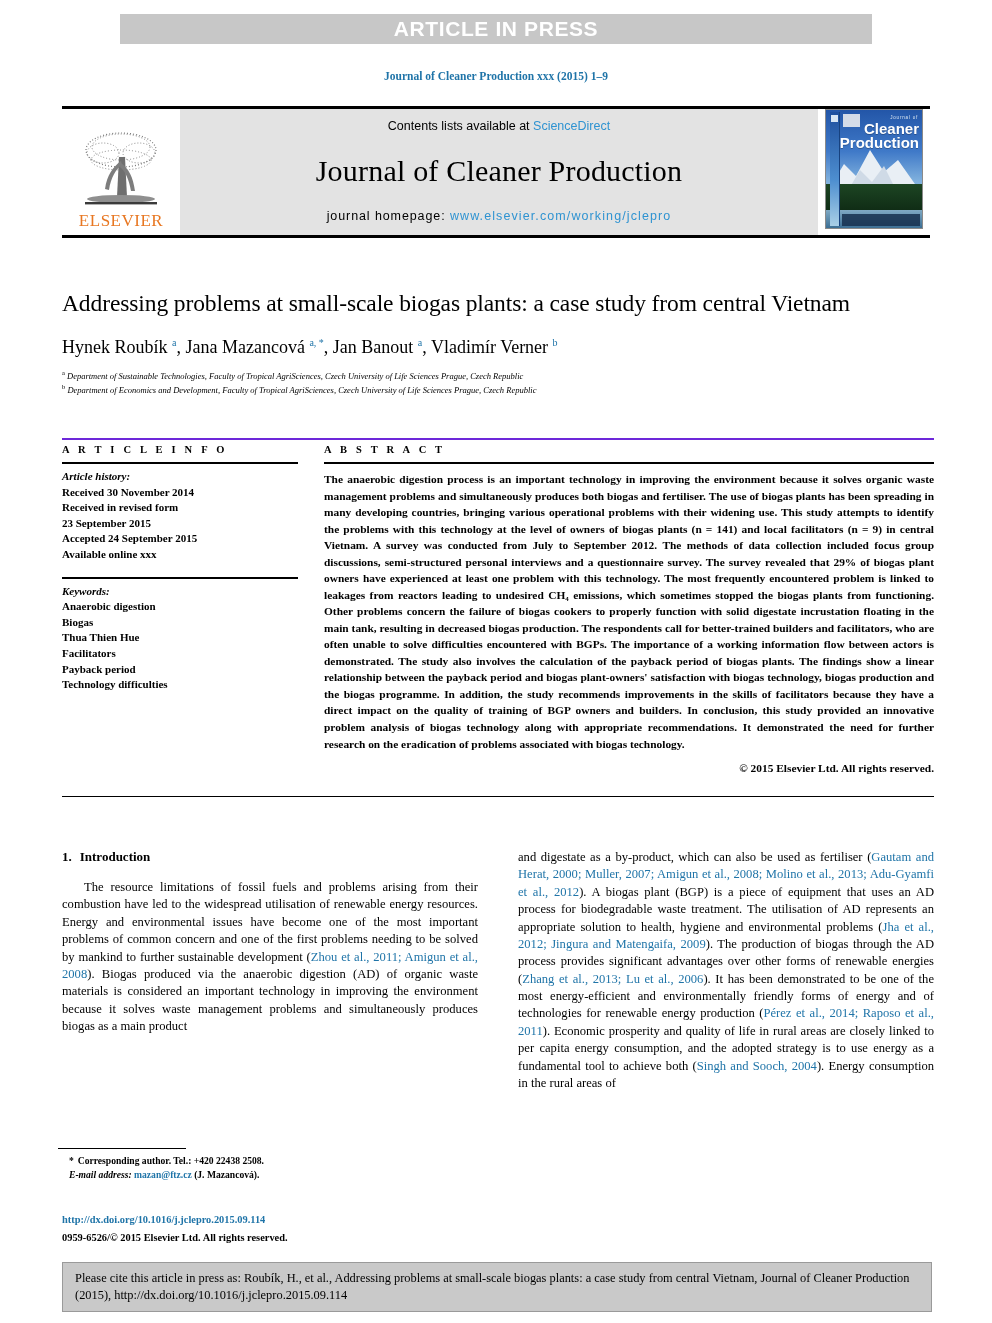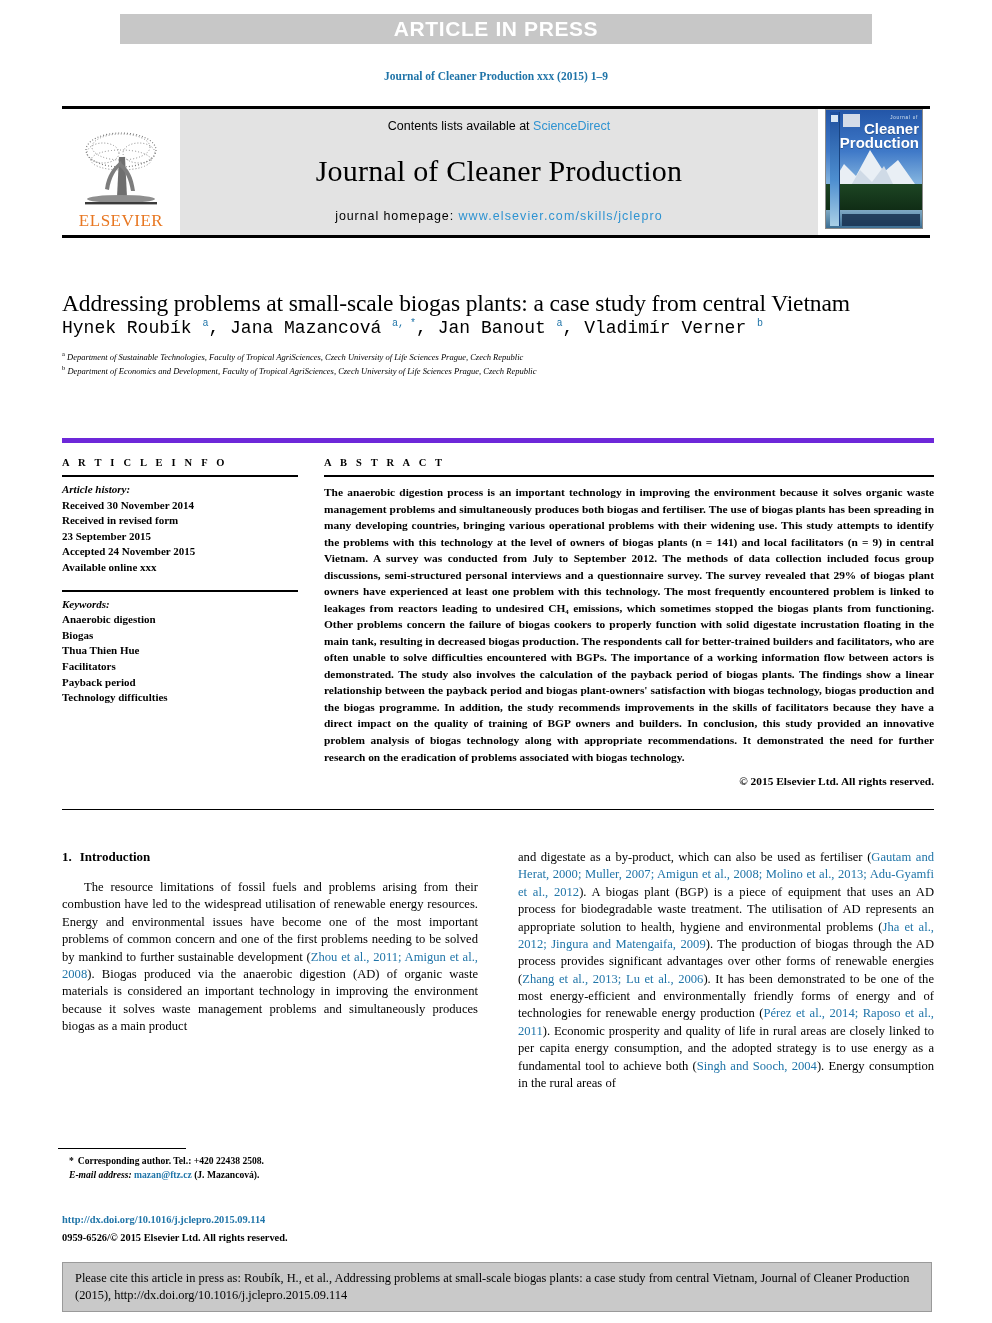--- a/index.html
+++ b/index.html
@@ -184,22 +184,22 @@
   .paper-title {
     font-family: "Liberation Serif", serif;
     font-size: 23.5px;
     line-height: 1.28;
     color: #000;
     margin: 0;
     font-weight: normal;
     letter-spacing: -0.1px;
   }
   .authors {
-    margin-top: 0;
-    font-family: Liberation Mono, monospace;
+    margin-top: 19px;
+    font-family: Liberation Serif, serif;
     font-size: 18px;
     line-height: 1.2;
     color: #000;
   }
   .authors sup { color: #1f74a8; font-size: 10px; vertical-align: super; }
   .affil {
     margin-top: 9px;
     font-family: "Liberation Serif", serif;
     font-style: italic;
     font-size: 8.5px;
@@ -207,22 +207,22 @@
     color: #000;
   }
   .affil sup { font-style: normal; font-size: 6.5px; vertical-align: super; }
 
   
   .info-abstract {
     position: absolute;
     left: 62px;
     top: 438px;
     width: 872px;
-    border-top: 5px solid #6d28d9;
-    padding-top: 14px;
+    border-top: 2px solid #6d28d9;
+    padding-top: 4px;
   }
   .ia-cols { display: flex; gap: 26px; }
   .col-info { width: 236px; flex: 0 0 236px; }
   .col-abs { flex: 1 1 auto; }
   .sec-head {
     font-family: "Liberation Serif", serif;
     font-weight: bold;
     font-size: 10.5px;
     letter-spacing: 3.2px;
     margin-bottom: 7px;
@@ -363,21 +363,21 @@
         </svg>
         <div class="elsevier-word">ELSEVIER</div>
       </div>
 
       <div class="center-cell">
         <div class="contents-line">
           <span>Contents lists available at </span><span class="sd-link">ScienceDirect</span>
         </div>
         <div class="journal-title-big">Journal of Cleaner Production</div>
         <div class="homepage-line">
-          <span>journal homepage: </span><span class="hp-url">www.elsevier.com/skills/jclepro</span>
+          <span>journal homepage: </span><span class="hp-url">www.elsevier.com/working/jclepro</span>
         </div>
       </div>
 
       <div class="cover-cell">
         <div class="cover-img">
           <div class="cover-mountain">
             <svg width="100%" height="100%" viewBox="0 0 96 52" preserveAspectRatio="none">
               <polygon points="0,52 18,22 30,34 44,8 58,30 72,18 96,52" fill="#e9eff5"></polygon>
               <polygon points="20,52 34,28 46,40 58,24 72,52" fill="#cfdae6"></polygon>
             </svg>
@@ -412,21 +412,21 @@
     <div class="ia-cols">
 
       <div class="col-info">
         <div class="sec-head">A R T I C L E   I N F O</div>
         <div class="rule-thick"></div>
         <div class="info-group">
           <div class="lbl">Article history:</div>
           <div>Received 30 November 2014</div>
           <div>Received in revised form</div>
           <div>23 September 2015</div>
-          <div>Accepted 24 November 2015</div>
+          <div>Accepted 24 September 2015</div>
           <div>Available online xxx</div>
         </div>
         <div class="info-spacer"></div>
         <div class="rule-thick"></div>
         <div class="info-group">
           <div class="lbl">Keywords:</div>
           <div>Anaerobic digestion</div>
           <div>Biogas</div>
           <div>Thua Thien Hue</div>
           <div>Facilitators</div>

